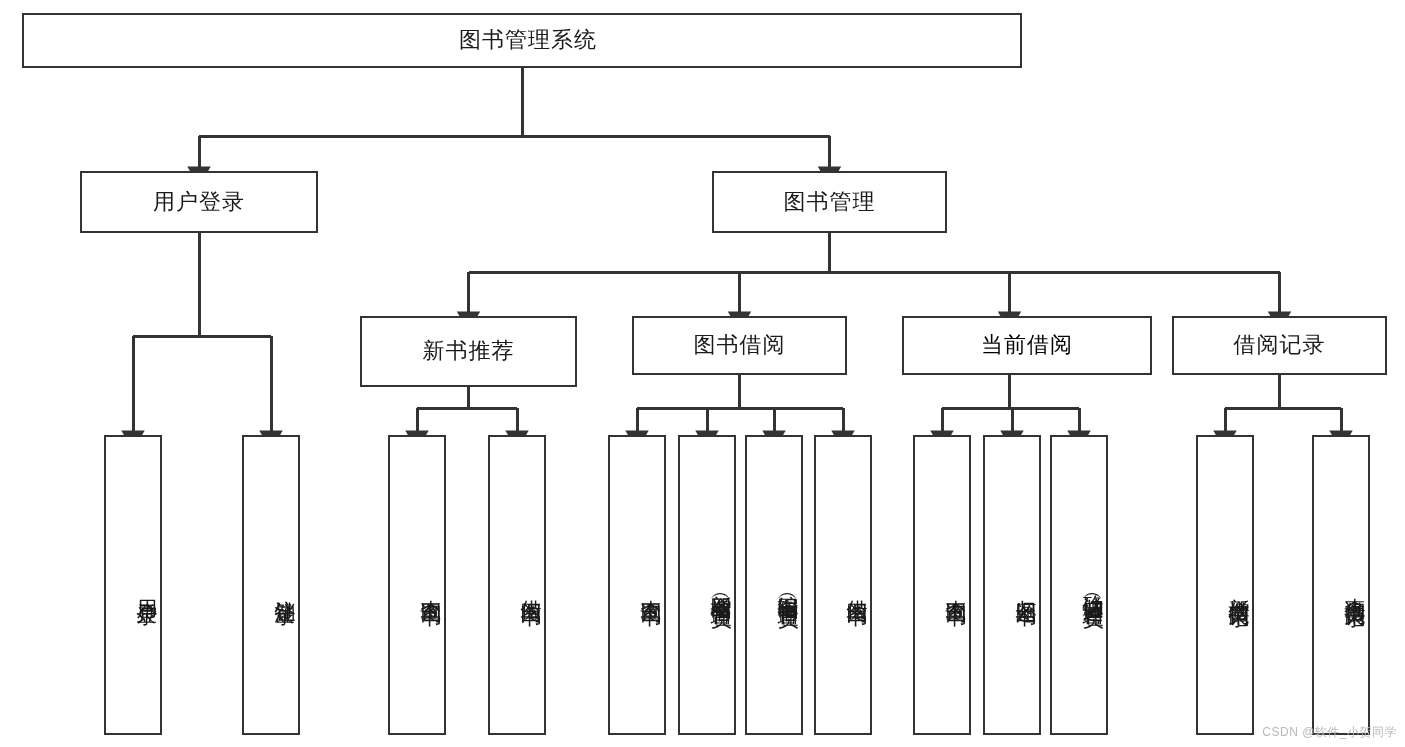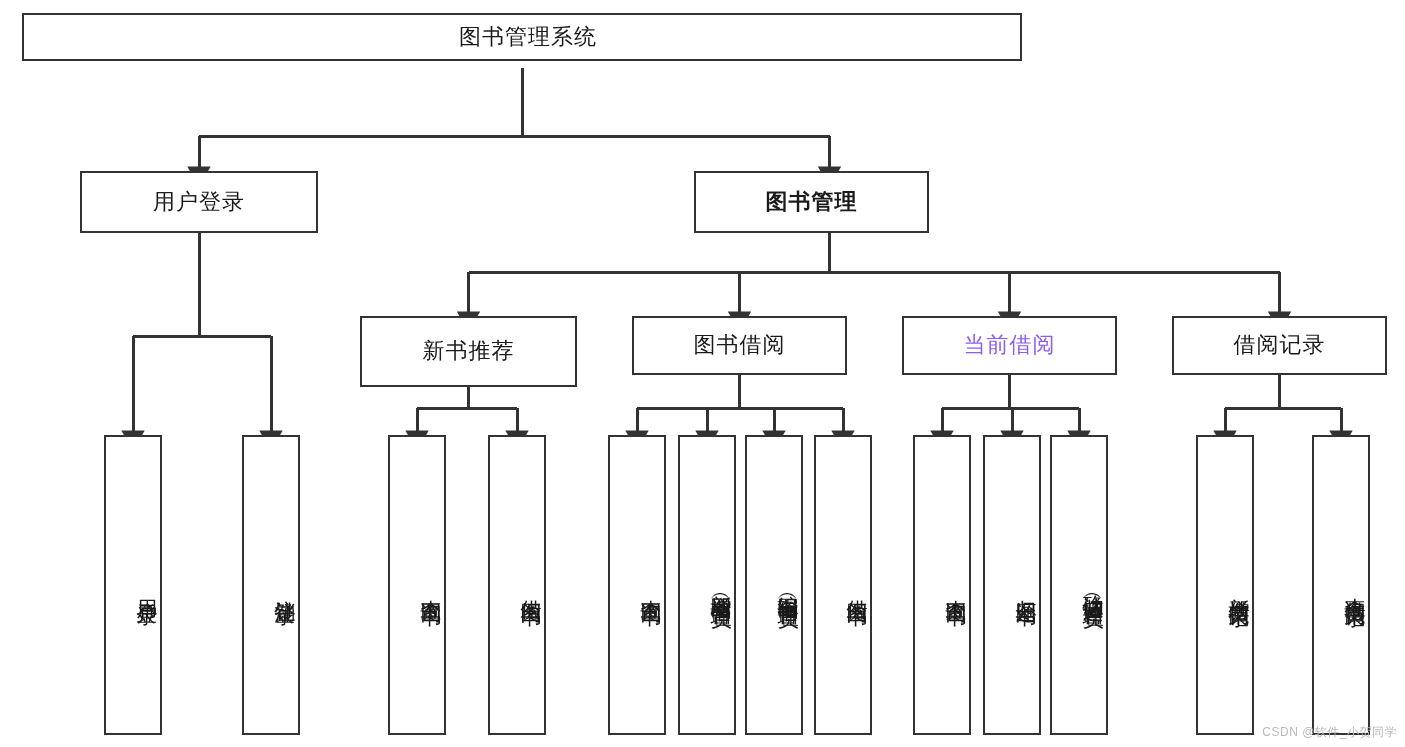--- a/index.html
+++ b/index.html
@@ -116,36 +116,36 @@
         <line x1="1012" y1="408" x2="1012" y2="434" stroke="#333333" stroke-width="3" shape-rendering="crispEdges" marker-end="url(#arrowhead)"></line>
         <line x1="1079" y1="408" x2="1079" y2="434" stroke="#333333" stroke-width="3" shape-rendering="crispEdges" marker-end="url(#arrowhead)"></line>
         <line x1="1279.5" y1="375" x2="1279.5" y2="408" stroke="#333333" stroke-width="3" shape-rendering="crispEdges"></line>
         <line x1="1225" y1="408" x2="1341" y2="408" stroke="#333333" stroke-width="3" shape-rendering="crispEdges"></line>
         <line x1="1225" y1="408" x2="1225" y2="434" stroke="#333333" stroke-width="3" shape-rendering="crispEdges" marker-end="url(#arrowhead)"></line>
         <line x1="1341" y1="408" x2="1341" y2="434" stroke="#333333" stroke-width="3" shape-rendering="crispEdges" marker-end="url(#arrowhead)"></line>
       </g>
   </svg>
 
   <div id="nodes-layer">
-      <div class="node horizontal" style="left: 22px; top: 13px; width: 1000px; height: 48px; border-color: rgb(51, 51, 51); background: rgb(255, 255, 255); color: rgb(26, 26, 26); padding-left: 12px;">
+      <div class="node horizontal" style="left: 22px; top: 13px; width: 1000px; height: 55px; border-color: rgb(51, 51, 51); background: rgb(255, 255, 255); color: rgb(26, 26, 26); padding-left: 12px;">
         <span class="node-label">图书管理系统</span>
       </div>
       <div class="node horizontal" style="left: 80px; top: 171px; width: 238px; height: 62px; border-color: rgb(51, 51, 51); background: rgb(255, 255, 255); color: rgb(26, 26, 26);">
         <span class="node-label">用户登录</span>
       </div>
-      <div class="node horizontal" style="left: 694px; top: 171px; width: 235px; height: 62px; border-color: rgb(51, 51, 51); background: rgb(255, 255, 255); color: rgb(26, 26, 26); font-weight: bold;">
+      <div class="node horizontal" style="left: 712px; top: 171px; width: 235px; height: 62px; border-color: rgb(51, 51, 51); background: rgb(255, 255, 255); color: rgb(26, 26, 26);">
         <span class="node-label">图书管理</span>
       </div>
       <div class="node horizontal" style="left: 360px; top: 316px; width: 217px; height: 71px; border-color: rgb(51, 51, 51); background: rgb(255, 255, 255); color: rgb(26, 26, 26);">
         <span class="node-label">新书推荐</span>
       </div>
       <div class="node horizontal" style="left: 632px; top: 316px; width: 215px; height: 59px; border-color: rgb(51, 51, 51); background: rgb(255, 255, 255); color: rgb(26, 26, 26);">
         <span class="node-label">图书借阅</span>
       </div>
-      <div class="node horizontal" style="left: 902px; top: 316px; width: 215px; height: 59px; border-color: rgb(51, 51, 51); background: rgb(255, 255, 255); color: #8b5cf6;">
+      <div class="node horizontal" style="left: 902px; top: 316px; width: 250px; height: 59px; border-color: rgb(51, 51, 51); background: rgb(255, 255, 255); color: #000000;">
         <span class="node-label">当前借阅</span>
       </div>
       <div class="node horizontal" style="left: 1172px; top: 316px; width: 215px; height: 59px; border-color: rgb(51, 51, 51); background: rgb(255, 255, 255); color: rgb(26, 26, 26);">
         <span class="node-label">借阅记录</span>
       </div>
       <div class="node vertical" style="left: 104px; top: 435px; width: 58px; height: 300px; border-color: rgb(51, 51, 51); background: rgb(255, 255, 255); color: rgb(26, 26, 26);">
         <span class="node-label">用户登录</span>
       </div>
       <div class="node vertical" style="left: 242px; top: 435px; width: 58px; height: 300px; border-color: rgb(51, 51, 51); background: rgb(255, 255, 255); color: rgb(26, 26, 26);">
         <span class="node-label">注销登录</span>

